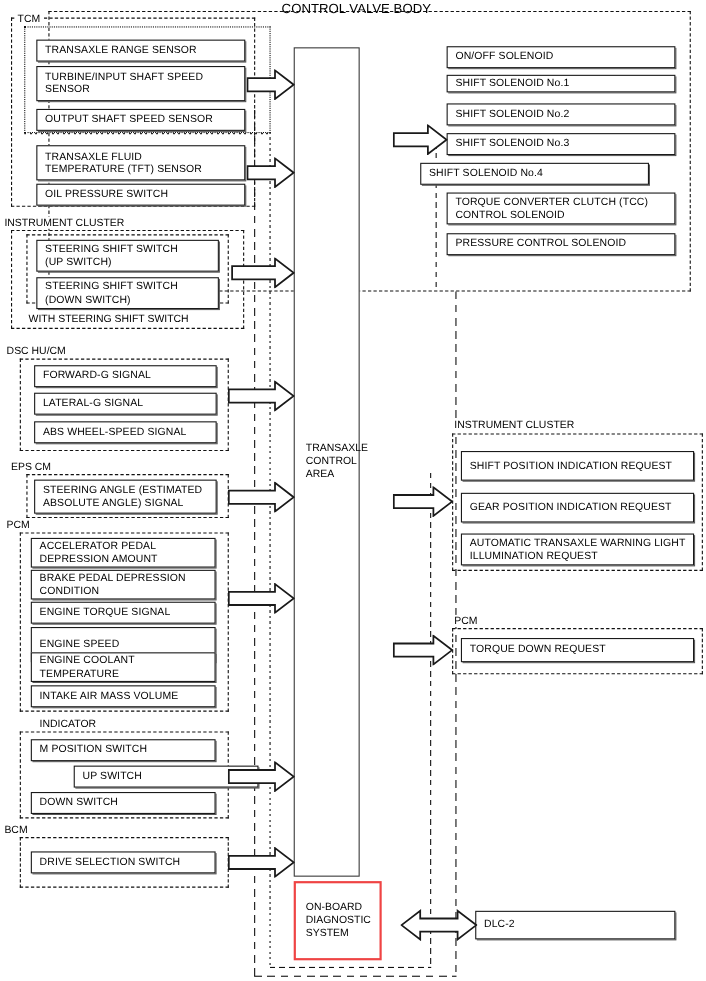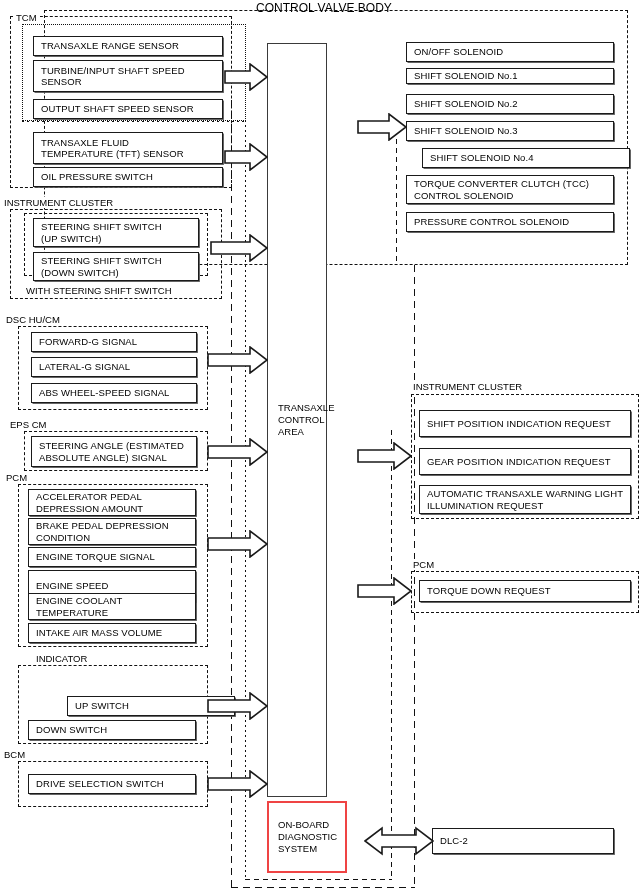--- a/index.html
+++ b/index.html
@@ -176,32 +176,33 @@
   <div class="sbox" style="left:28px; top:518px; width:168px; height:27px;">BRAKE  PEDAL DEPRESSION
 CONDITION</div>
   <div class="sbox" style="left:28px; top:547px; width:168px; height:20px;">ENGINE TORQUE SIGNAL</div>
   <div class="sbox" style="left:28px; top:570px; width:168px; height:32px;"> ENGINE SPEED</div>
   <div class="sbox" style="left:28px; top:593px; width:168px; height:27px;">ENGINE COOLANT
 TEMPERATURE</div>
   <div class="sbox" style="left:28px; top:623px; width:168px; height:20px;"> INTAKE AIR MASS VOLUME</div>
 
   <div class="cap" style="left:18px; top:653px;margin-left:16px;">INDICATOR</div>
   <div class="grp" style="left:18px; top:665px; width:190px; height:79px;"></div>
+  <div class="sbox" style="left:28px; top:672px; width:168px; height:20px;">M POSITION SWITCH</div>
   <div class="sbox" style="left:28px; top:696px; width:168px; height:20px;margin-left:39px;">UP SWITCH</div>
   <div class="sbox" style="left:28px; top:720px; width:168px; height:20px;"> DOWN SWITCH</div>
 
   <div class="cap" style="left:2px; top:749px;">BCM</div>
   <div class="grp" style="left:18px; top:761px; width:190px; height:46px;"></div>
   <div class="sbox" style="left:28px; top:774px; width:168px; height:20px;">DRIVE SELECTION SWITCH</div>
 
   <div class="sbox ctr" style="left:406px; top:42px; width:208px; height:20px;">ON/OFF SOLENOID</div>
   <div class="sbox ctr" style="left:406px; top:68px; width:208px; height:16px;">SHIFT SOLENOID No.1</div>
   <div class="sbox ctr" style="left:406px; top:94px; width:208px; height:20px;">SHIFT SOLENOID No.2</div>
   <div class="sbox ctr" style="left:406px; top:121px; width:208px; height:20px;">SHIFT SOLENOID No.3</div>
-  <div class="sbox ctr" style="left:422px; top:148px; width:208px; height:20px;text-align:center;">SHIFT SOLENOID No.4</div>
+  <div class="sbox ctr" style="left:382px; top:148px; width:208px; height:20px;text-align:center;">SHIFT SOLENOID No.4</div>
   <div class="sbox" style="left:406px; top:175px; width:208px; height:29px;">TORQUE CONVERTER CLUTCH (TCC)
 CONTROL SOLENOID</div>
   <div class="sbox ctr" style="left:406px; top:212px; width:208px; height:20px;">PRESSURE CONTROL SOLENOID</div>
 
   <div class="cap" style="left:411px; top:381px;">INSTRUMENT CLUSTER</div>
   <div class="grp" style="left:411px; top:394px; width:228px; height:125px;"></div>
   <div class="sbox ctr" style="left:419px; top:410px; width:212px; height:27px;">SHIFT POSITION INDICATION REQUEST</div>
   <div class="sbox ctr" style="left:419px; top:448px; width:212px; height:27px;">GEAR POSITION INDICATION REQUEST</div>
   <div class="sbox" style="left:419px; top:485px; width:212px; height:29px;">AUTOMATIC TRANSAXLE WARNING LIGHT
 ILLUMINATION REQUEST</div>

